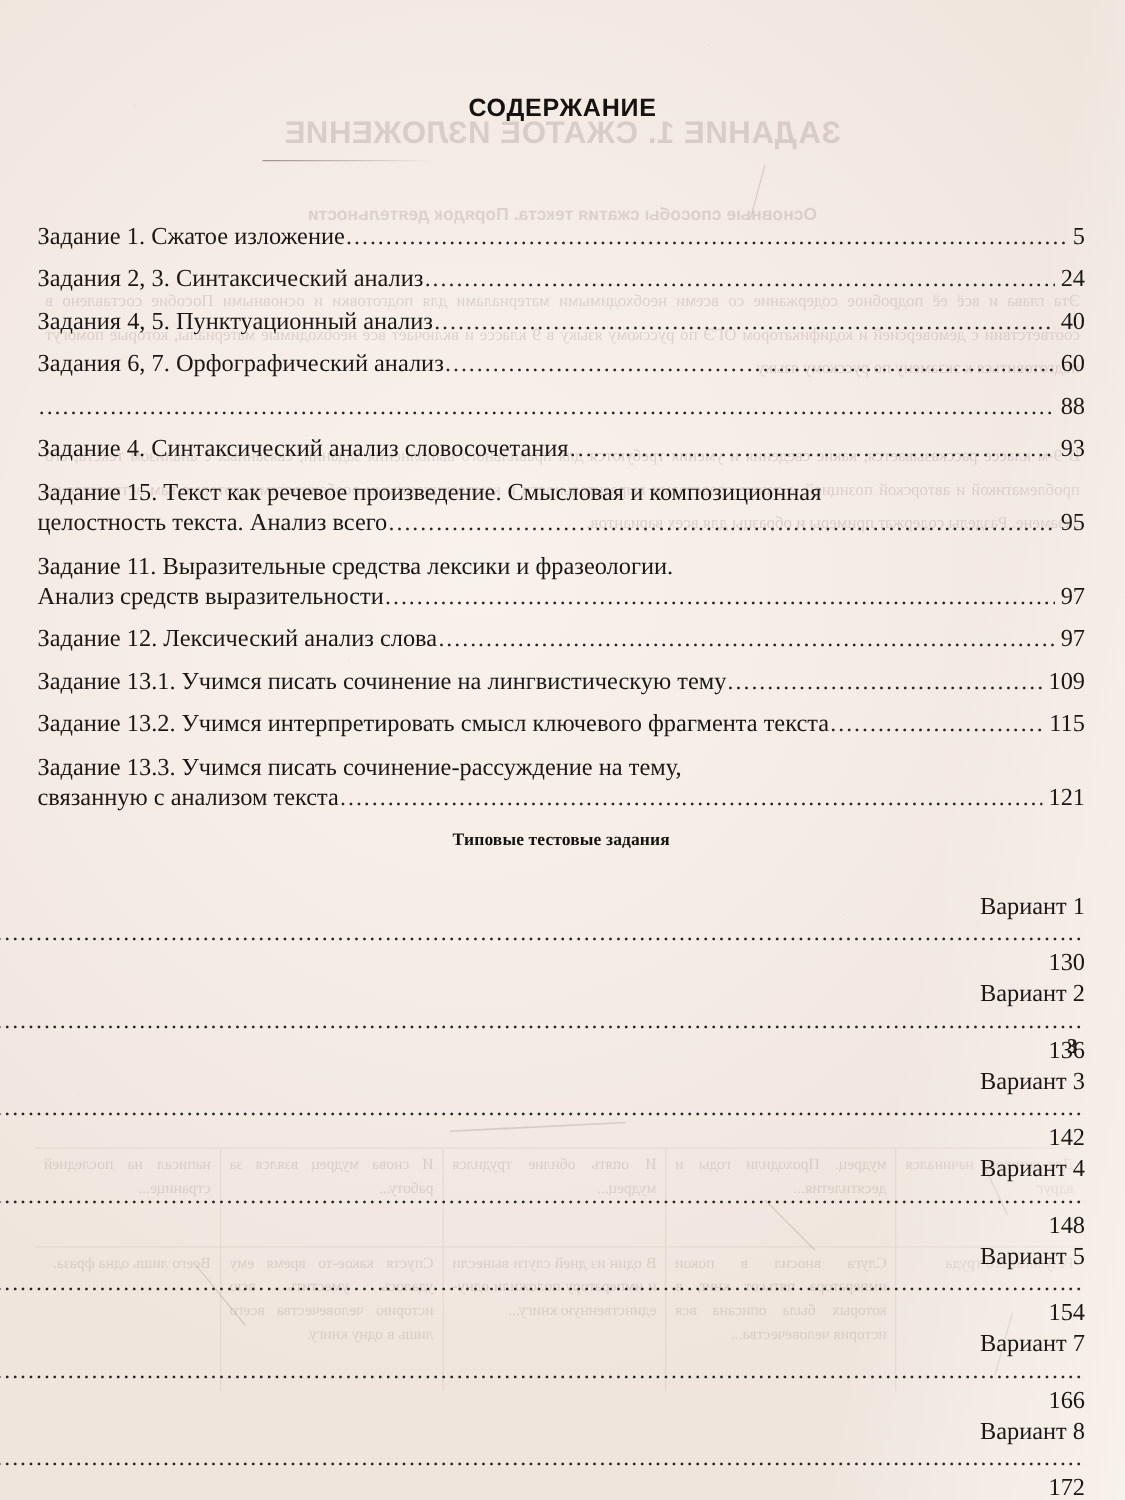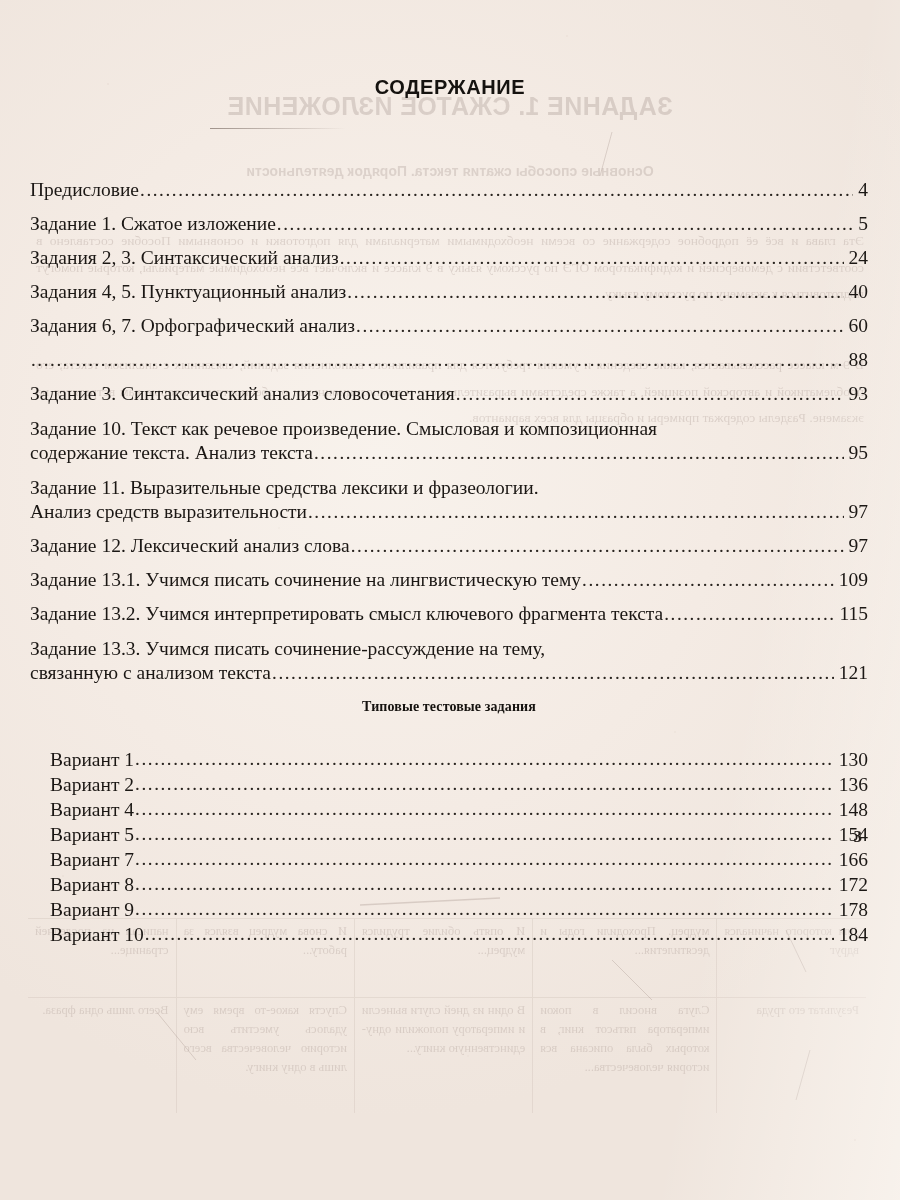--- a/index.html
+++ b/index.html
@@ -216,20 +216,21 @@
     letter-spacing: .1px;
   }
 
   
   .variants { margin-top: 2px; }
   .variants .entry {
     margin-left: 20px;
     margin-bottom: 2px;
     font-size: 19.5px;
     line-height: 23px;
+    flex-direction: column;
   }
 
   .tail { margin-top: 12px; }
   .tail .entry { margin-bottom: 13px; }
 
   .folio {
     position: absolute;
     right: 38px;
     bottom: 45px;
     font-size: 17px;
@@ -278,25 +279,20 @@
   </div>
 
   <div class="page-edge"></div>
 
   <div class="content">
 
     <div class="toc-title">СОДЕРЖАНИЕ</div>
 
     <div class="toc">
 
-      <div class="entry">
-        <span class="etitle">Предисловие</span>
-        <span class="leader"></span>
-        <span class="epage">4</span>
-      </div>
 
       <div class="entry">
         <span class="etitle">Задание 1. Сжатое изложение</span>
         <span class="leader"></span>
         <span class="epage">5</span>
       </div>
 
       <div class="entry">
         <span class="etitle">Задания 2, 3. Синтаксический анализ</span>
         <span class="leader"></span>
@@ -314,29 +310,29 @@
         <span class="leader"></span>
         <span class="epage">60</span>
       </div>
 
       <div class="entry">
         <span class="leader"></span>
         <span class="epage">88</span>
       </div>
 
       <div class="entry">
-        <span class="etitle">Задание 3. Синтаксический анализ словосочетания</span>
+        <span class="etitle">Задание 4. Синтаксический анализ словосочетания</span>
         <span class="leader"></span>
         <span class="epage">93</span>
       </div>
 
       <div class="entry-wrap">
-        <div class="wrap-first">Задание 10. Текст как речевое произведение. Смысловая и композиционная</div>
-        <div class="entry">
-          <span class="etitle">содержание текста. Анализ текста</span>
+        <div class="wrap-first">Задание 15. Текст как речевое произведение. Смысловая и композиционная</div>
+        <div class="entry">
+          <span class="etitle">целостность текста. Анализ всего</span>
           <span class="leader"></span>
           <span class="epage">95</span>
         </div>
       </div>
 
       <div class="entry-wrap">
         <div class="wrap-first">Задание 11. Выразительные средства лексики и фразеологии.</div>
         <div class="entry">
           <span class="etitle">Анализ средств выразительности</span>
           <span class="leader"></span>
@@ -376,20 +372,25 @@
       <div class="variants">
         <div class="entry">
           <span class="etitle">Вариант 1</span>
           <span class="leader"></span>
           <span class="epage">130</span>
         </div>
         <div class="entry">
           <span class="etitle">Вариант 2</span>
           <span class="leader"></span>
           <span class="epage">136</span>
+        </div>
+        <div class="entry">
+          <span class="etitle">Вариант 3</span>
+          <span class="leader"></span>
+          <span class="epage">142</span>
         </div>
         <div class="entry">
           <span class="etitle">Вариант 4</span>
           <span class="leader"></span>
           <span class="epage">148</span>
         </div>
         <div class="entry">
           <span class="etitle">Вариант 5</span>
           <span class="leader"></span>
           <span class="epage">154</span>

